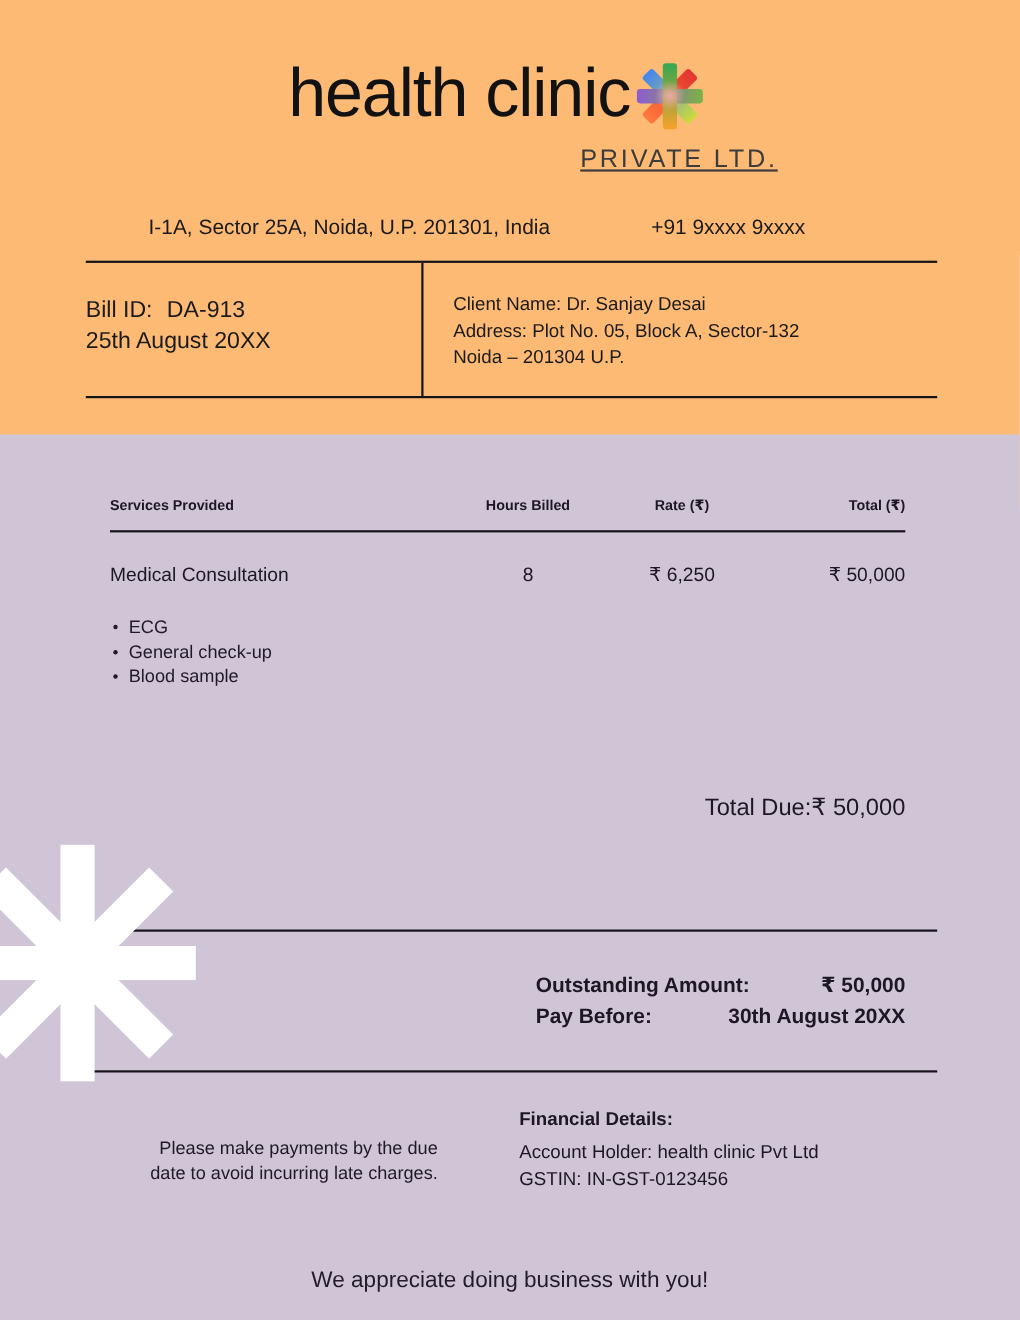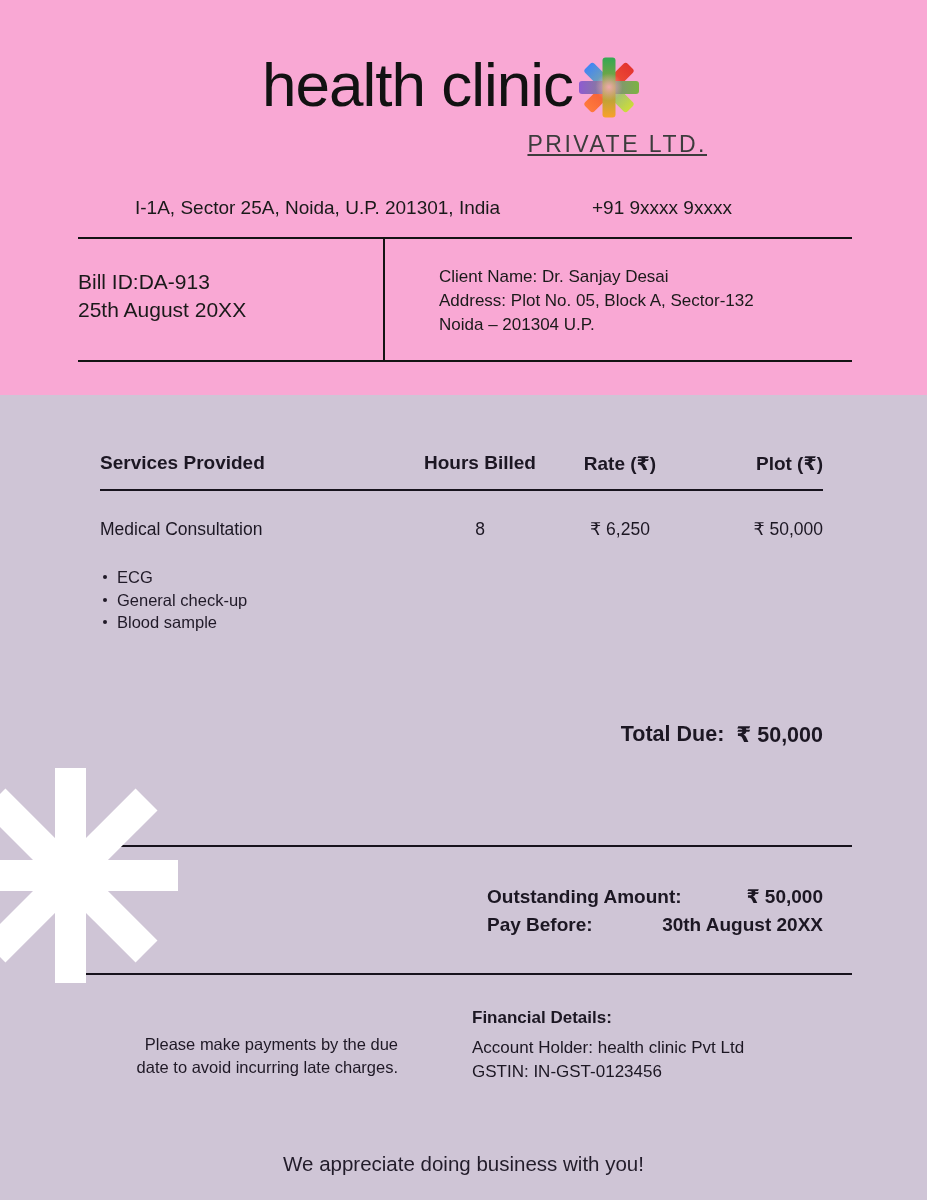--- a/index.html
+++ b/index.html
@@ -4,21 +4,21 @@
 <style>
   * { margin:0; padding:0; box-sizing:border-box; }
   body {
     font-family:"Liberation Sans","DejaVu Sans",sans-serif;
     color:#1a1a1a;
     background:#ffffff;
   }
   .page {
     position:relative;
     width:927px; height:1200px;
-    background:#f9a8d4;
+    background:#fdba74;
     overflow:hidden;
     margin:0 auto;
   }
 
   
   .logo-line {
     position:absolute; top:52px; left:262px;
     display:flex; align-items:flex-start;
   }
   .logo-text {
@@ -51,61 +51,61 @@
   .contact-address { position:absolute; left:135px; }
   .contact-phone   { position:absolute; left:592px; }
 
   
   .bill-box {
     position:absolute; top:237px; left:78px; width:774px; height:125px;
     border-top:2px solid #141414; border-bottom:2px solid #141414;
     display:flex;
   }
   .bill-left { width:307px; border-right:2px solid #141414; padding-top:31px; }
-  .bill-id-line { display:flex; font-size:21px;align-items:center; }
+  .bill-id-line { display:flex; gap:13px; font-size:21px;align-items:center; }
   .bill-date { margin-top:4px; font-size:21px; }
-  .bill-right { padding:26px 0 0 54px; font-size:17px; line-height:24px; }
+  .bill-right { padding:26px 0 0 27px; font-size:17px; line-height:24px; }
 
   
   .purple {
     position:absolute; top:395px; left:0; width:927px; height:805px;
     background:#cfc5d6; overflow:hidden; color:#1c1723;
   }
   .rule {
     position:absolute; left:78px; width:774px; height:0;
     border-top:2px solid #17131d; z-index:1;
   }
   .rule-1 { top:450px; }
   .rule-2 { top:578px; }
 
   
   .tableblock { position:absolute; top:57px; left:100px; width:723px; z-index:2; }
   .thead {
-    display:flex; font-size:19px; font-weight:bold;
+    display:flex; font-size:13px; font-weight:bold;
     padding-bottom:14px; border-bottom:2.5px solid #17131d;
   }
   .trow { display:flex; font-size:17.5px; padding-top:28px; }
   .col-service { width:290px; text-align:left; }
   .col-hours   { width:180px; text-align:center; }
   .col-rate    { width:100px; text-align:center; }
   .col-total   { width:153px; text-align:right; }
   .sub-items { margin-top:26px; list-style:none; }
   .sub-items li {
     position:relative; padding-left:17px;
     font-size:16.5px; line-height:22.5px; color:#201a28;
   }
   .sub-items li::before {
     content:""; position:absolute; left:3px; top:9px;
     width:4px; height:4px; border-radius:50%; background:#201a28;
   }
 
   
   .total-due {
     position:absolute; top:327px; right:104px; z-index:2;
-    font-size:21.5px; font-weight:bold; display:flex; gap:12px;
+    font-size:21.5px; font-weight:normal; display:flex; gap:0;
   }
   .outstanding {
     position:absolute; top:488px; right:104px; width:336px; z-index:2;
     font-size:19px; font-weight:bold; line-height:27.5px;
   }
   .outstanding .row { display:flex; justify-content:space-between; }
 
   
   .wm-asterisk { position:absolute; left:-37px; top:373px; width:215px; height:215px; z-index:3; }
   .wm-asterisk .wm-arm {
@@ -168,21 +168,21 @@
     </div>
   </div>
 
   <section class="purple">
 
     <div class="tableblock">
       <div class="thead">
         <span class="col-service">Services Provided</span>
         <span class="col-hours">Hours Billed</span>
         <span class="col-rate">Rate (₹)</span>
-        <span class="col-total">Plot (₹)</span>
+        <span class="col-total">Total (₹)</span>
       </div>
       <div class="trow">
         <span class="col-service">Medical Consultation</span>
         <span class="col-hours">8</span>
         <span class="col-rate">₹ 6,250</span>
         <span class="col-total">₹ 50,000</span>
       </div>
       <ul class="sub-items">
         <li>ECG</li>
         <li>General check-up</li>

